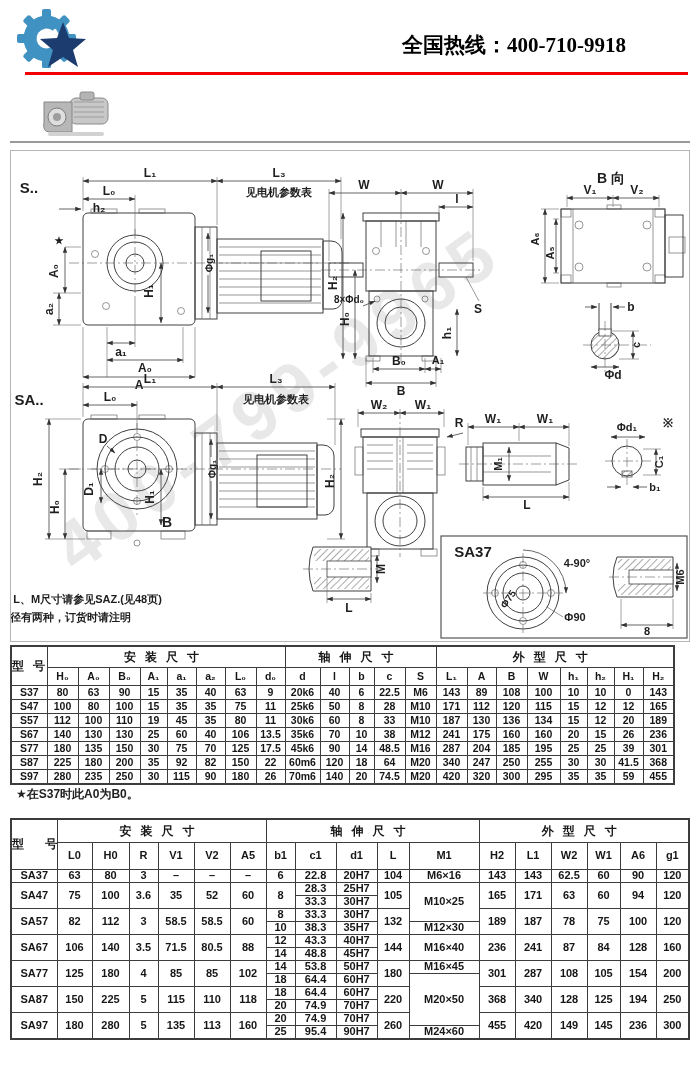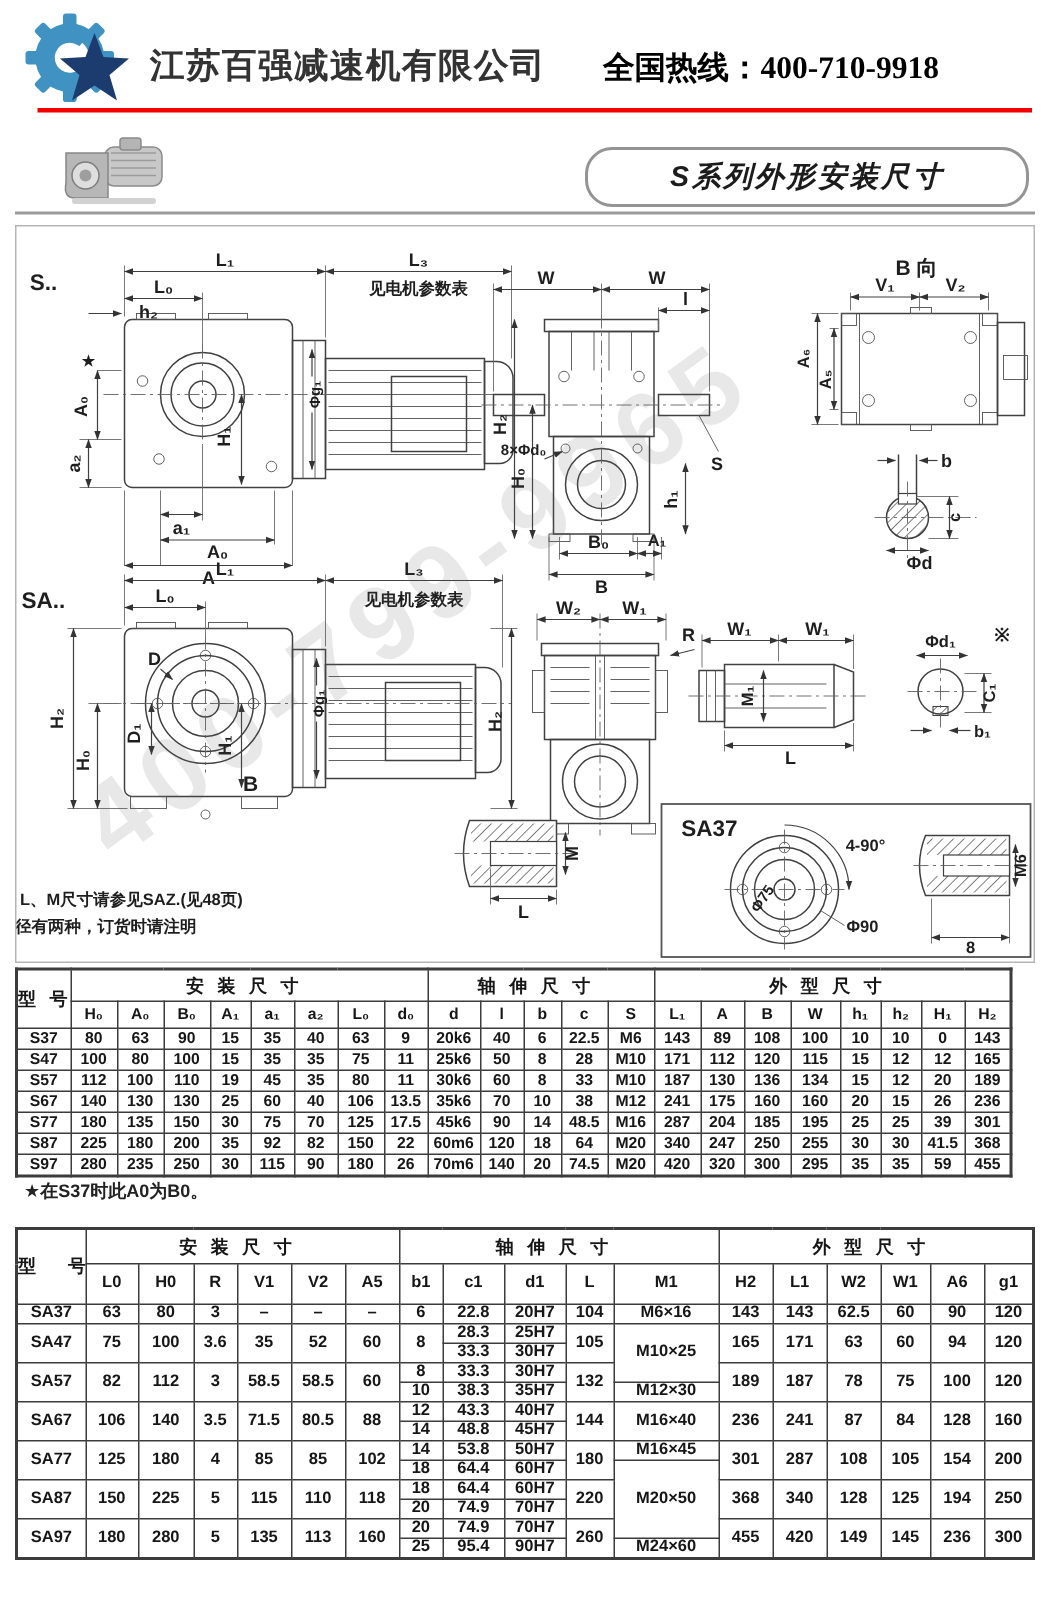--- a/index.html
+++ b/index.html
@@ -65,39 +65,35 @@
         <rect x="26" y="1" width="9" height="11" rx="2" transform="rotate(225 30.5 30.5)"></rect>
         <rect x="26" y="1" width="9" height="11" rx="2" transform="rotate(270 30.5 30.5)"></rect>
         <rect x="26" y="1" width="9" height="11" rx="2" transform="rotate(315 30.5 30.5)"></rect>
         <circle cx="30.5" cy="30.5" r="23"></circle>
       </g>
       <circle cx="30.5" cy="30.5" r="13" fill="#fff"></circle>
       <circle cx="30.5" cy="30.5" r="13" fill="none" stroke="#3f92c2" stroke-width="6" stroke-dasharray="62 22" transform="rotate(35 30.5 30.5)"></circle>
       <path d="M47 14 L53 30 L70 31 L57 42 L62 59 L47 49 L32 59 L37 42 L24 31 L41 30 Z" fill="#1c3c70"></path>
     </g>
   </svg>
-  <div id="company">江苏百强减速机有限公司</div>
   <div id="hotline">全国热线：400-710-9918</div>
   <div id="redline"></div>
 
   <svg id="thumb" width="82" height="54" viewBox="0 0 82 54">
     <rect x="34" y="10" width="38" height="26" rx="6" fill="#c8c8c8" stroke="#8b8b8b"></rect>
     <line x1="38" y1="14" x2="68" y2="14" stroke="#9c9c9c"></line>
       <line x1="38" y1="19" x2="68" y2="19" stroke="#9c9c9c"></line>
     <line x1="38" y1="24" x2="68" y2="24" stroke="#9c9c9c"></line>
       <line x1="38" y1="29" x2="68" y2="29" stroke="#9c9c9c"></line>
     <rect x="44" y="4" width="14" height="8" rx="2" fill="#b4b4b4" stroke="#8b8b8b"></rect>
     <path d="M8 14 h28 v30 h-22 q-8 0 -6 -10 z" fill="#b7b7b7" stroke="#868686"></path>
     <circle cx="21" cy="29" r="9" fill="#dedede" stroke="#7d7d7d"></circle>
     <circle cx="21" cy="29" r="4" fill="#9e9e9e"></circle>
     <rect x="12" y="44" width="56" height="4" rx="2" fill="#d2d2d2"></rect>
   </svg>
-  <div id="badge">
-    <span>S系列外形安装尺寸</span>
-  </div>
   <div id="grayline"></div>
 
   <div id="panel">
     <svg width="678" height="490" viewBox="0 0 678 490">
       <defs>
         <marker id="ar" viewBox="0 0 10 10" refX="9" refY="5" markerWidth="8" markerHeight="8" orient="auto-start-reverse">
           <path d="M0,1.6 L9.5,5 L0,8.4 z" fill="#333"></path>
         </marker>
         <pattern id="hx" width="5" height="5" patternTransform="rotate(45)" patternUnits="userSpaceOnUse">
           <line x1="0" y1="0" x2="0" y2="5" stroke="#555" stroke-width="1"></line>

